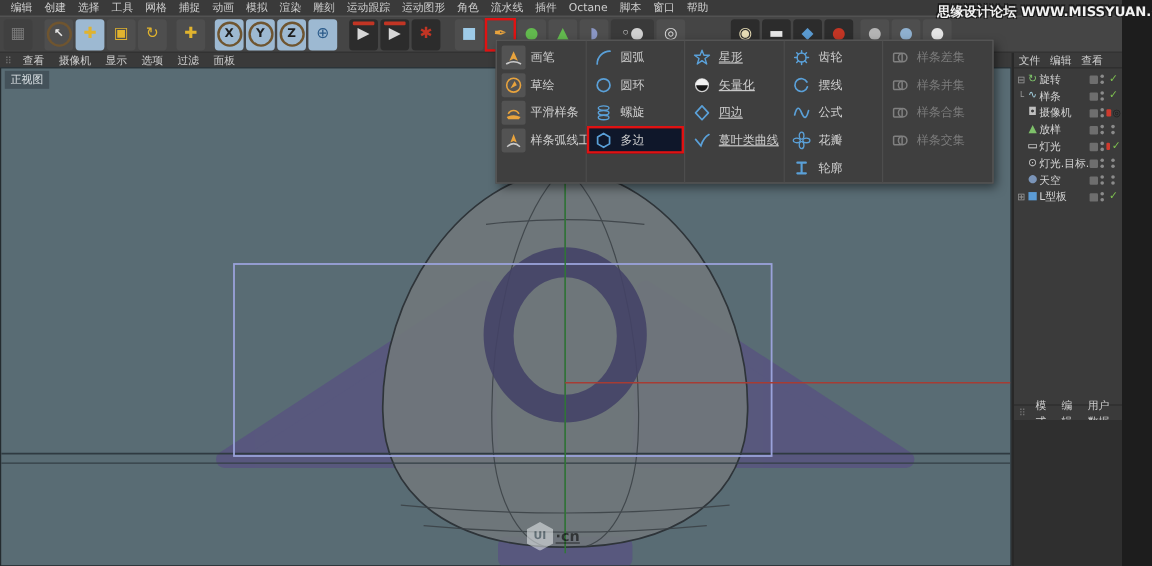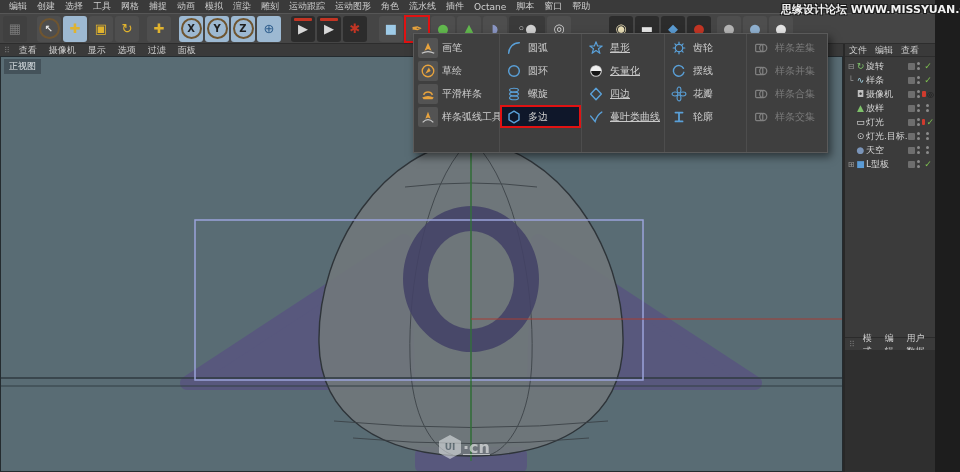--- a/index.html
+++ b/index.html
@@ -34,21 +34,21 @@
   .viewport{position:absolute;left:0;top:56px;width:843px;height:416px;background:#596c74;
     border:1px solid #242b2f;box-sizing:border-box;}
   .viewport svg{position:absolute;left:0;top:0;}
   .view-label{position:absolute;left:3px;top:2px;background:#44525a;color:#dde3e6;
     font-size:9px;padding:1px 5px;z-index:3;}
   .wm-ui{position:absolute;left:438px;top:378px;display:flex;align-items:center;gap:2px;
     opacity:.55;z-index:2;}
   .wm-hex{width:22px;height:24px;background:#e9edef;display:flex;align-items:center;justify-content:center;
     clip-path:polygon(50% 0,100% 25%,100% 75%,50% 100%,0 75%,0 25%);
     color:#5a6c74;font-weight:bold;font-size:9px;}
-  .wm-cn{color:#ffffff;font-size:16px;font-weight:bold;text-decoration:underline;}
+  .wm-cn{color:#000000;font-size:12px;font-weight:bold;text-decoration:underline;}
   
   .dropdown{position:absolute;left:413px;top:33px;width:415px;height:120px;background:#3f3f3f;
     border:1px solid #5a5a5a;box-shadow:3px 4px 8px rgba(0,0,0,.5);display:flex;z-index:20;box-sizing:border-box;}
   .dcol{border-right:1px solid #4d4d4d;box-sizing:border-box;padding-top:2px;flex:none;}
   .dcol:last-child{border-right:none;}
   .ditem{height:23px;display:flex;align-items:center;}
   .dicon{width:28px;display:flex;align-items:center;justify-content:center;flex:none;}
   .dcol:first-child .dicon{width:20px;height:20px;background:#535353;border-radius:2px;margin:0 4px;}
   .dlabel{font-size:10px;color:#cfcfcf;white-space:nowrap;}
   .ditem.disabled .dlabel{color:#7b7b7b;}
@@ -238,21 +238,21 @@
     <line x1="470" y1="8" x2="470" y2="404" stroke="#2f7a35" stroke-width="1.2"></line>
     <line x1="470" y1="262" x2="841" y2="262" stroke="#a63c34" stroke-width="1.2"></line>
   </svg>
   <div class="wm-ui">
     <span class="wm-hex">UI</span>
     <span class="wm-cn">·cn</span>
   </div>
 </div>
 
 <div class="dropdown">
-    <div class="dcol" style="width: 86px;">
+    <div class="dcol" style="width: 75px;">
       <div class="ditem">
         <span class="dicon">
           <svg width="16" height="16" viewBox="0 0 18 18" fill="none">
             <path d="M2,15 Q9,11 16,15" stroke="#c8c8c8" stroke-width="1.4"></path>
             <path d="M9,3 L13,12 L9,10 L5,12 Z" fill="#e8a33d"></path>
           </svg>
         </span>
         <span class="dlabel">画笔</span>
       </div>
       <div class="ditem">
@@ -364,20 +364,28 @@
         </span>
         <span class="dlabel">齿轮</span>
       </div>
       <div class="ditem">
         <span class="dicon">
           <svg width="16" height="16" viewBox="0 0 18 18" fill="none">
             <path d="M14,6 A6,6 0 1 0 14.5,10.5" stroke="#5aa0d8" stroke-width="1.6" stroke-linecap="round"></path>
           </svg>
         </span>
         <span class="dlabel">摆线</span>
+      </div>
+      <div class="ditem">
+        <span class="dicon">
+          <svg width="16" height="16" viewBox="0 0 18 18" fill="none">
+            <path d="M2.5,11 C4.5,3 6.5,3 9,9 C11.5,15 13.5,15 15.5,7" stroke="#5aa0d8" stroke-width="1.6" stroke-linecap="round"></path>
+          </svg>
+        </span>
+        <span class="dlabel">公式</span>
       </div>
       <div class="ditem">
         <span class="dicon">
           <svg width="16" height="16" viewBox="0 0 18 18" fill="none">
             <ellipse cx="9" cy="4.5" rx="2.2" ry="3.3" stroke="#5aa0d8" stroke-width="1.2"></ellipse>
             <ellipse cx="9" cy="13.5" rx="2.2" ry="3.3" stroke="#5aa0d8" stroke-width="1.2"></ellipse>
             <ellipse cx="4.5" cy="9" rx="3.3" ry="2.2" stroke="#5aa0d8" stroke-width="1.2"></ellipse>
             <ellipse cx="13.5" cy="9" rx="3.3" ry="2.2" stroke="#5aa0d8" stroke-width="1.2"></ellipse>
           </svg>
         </span>

